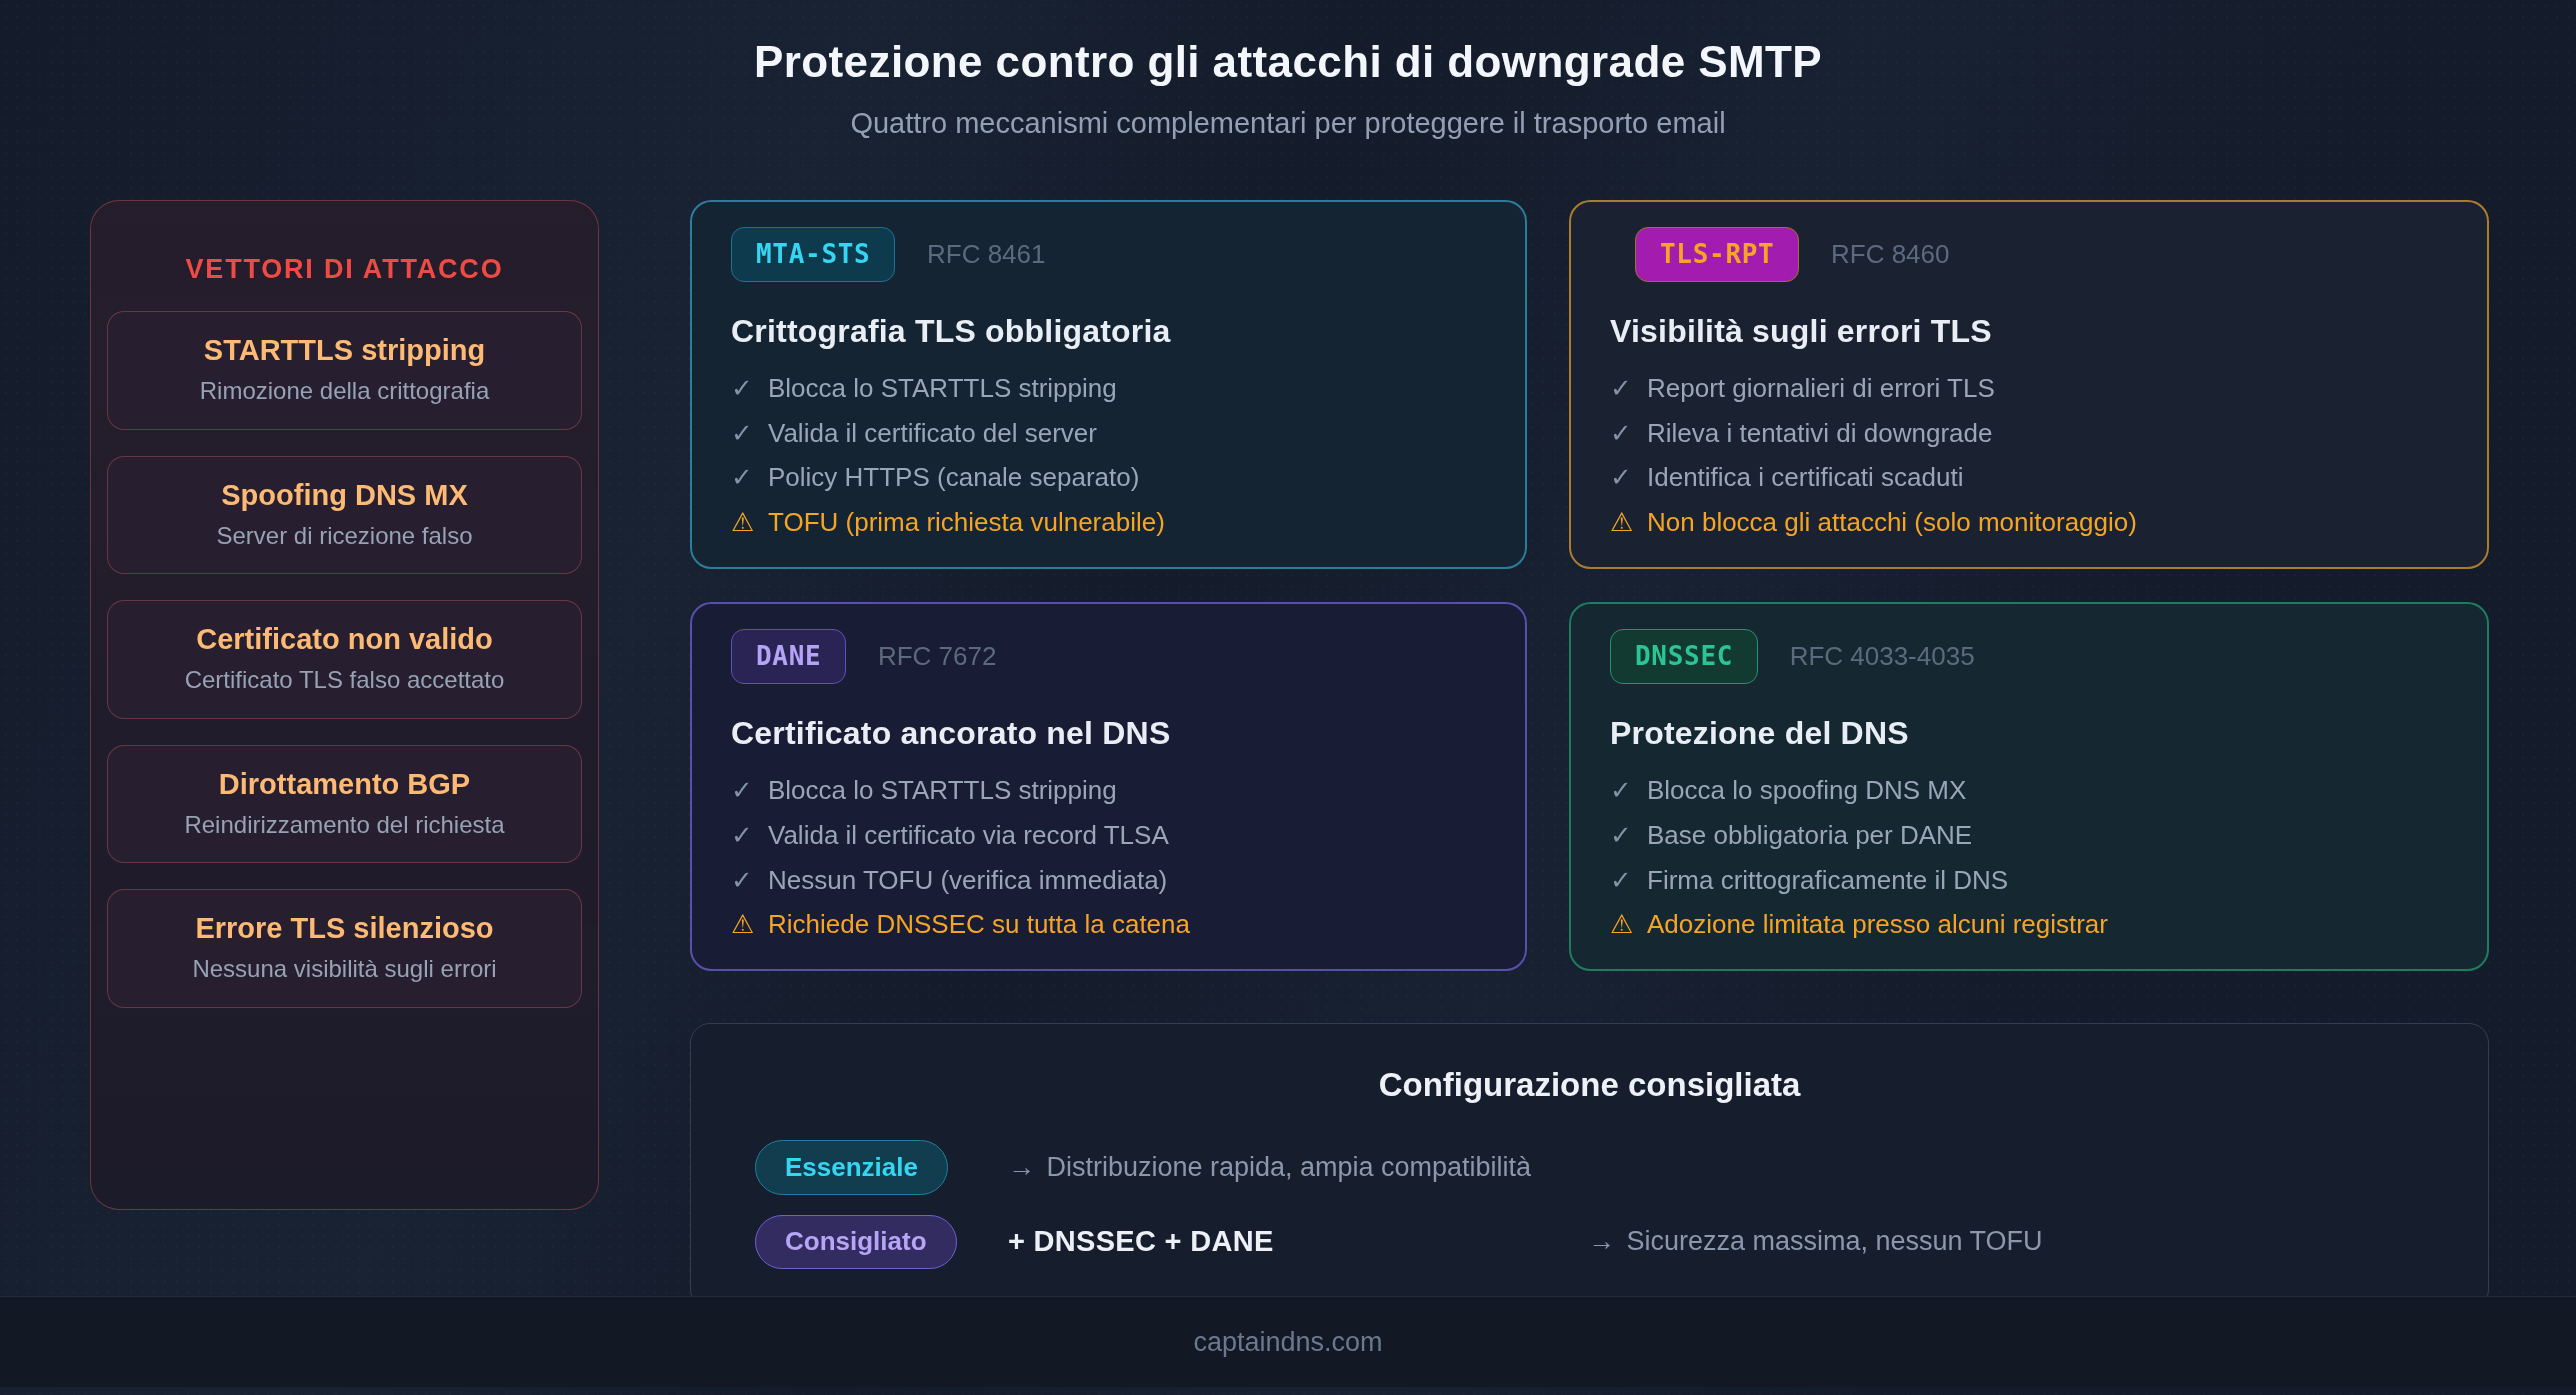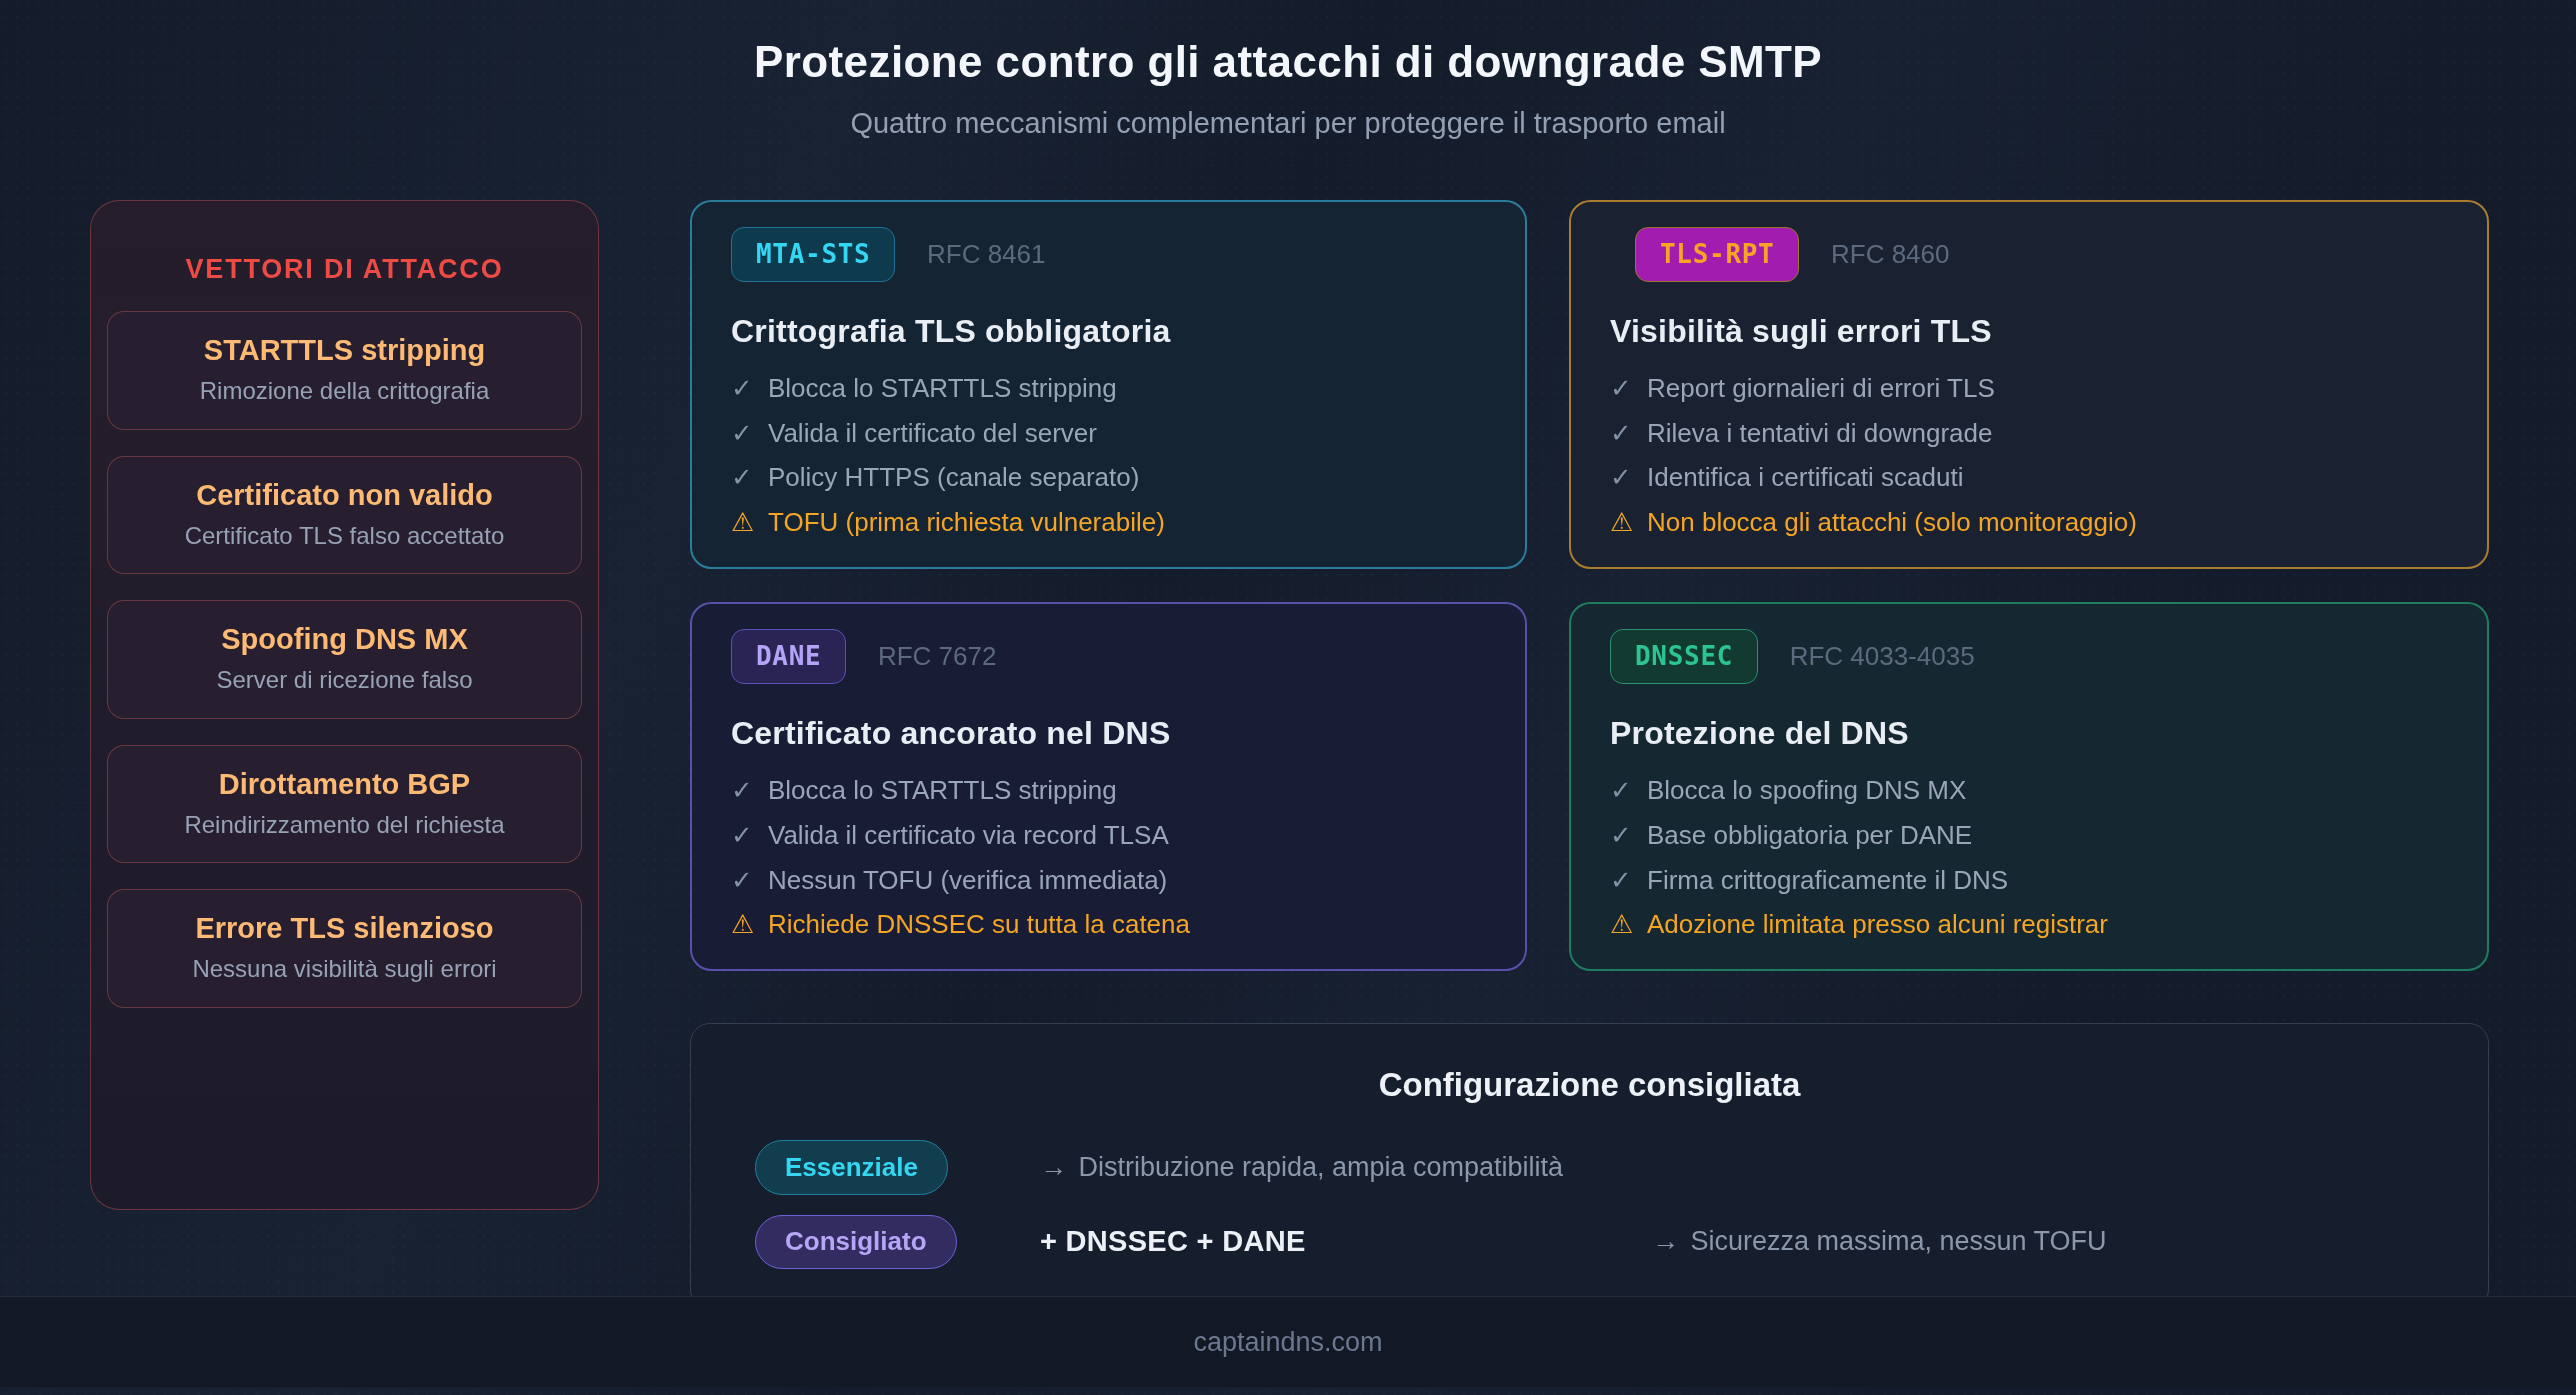--- a/index.html
+++ b/index.html
@@ -77,21 +77,21 @@
   .c-dane .pbadge{ background:#2a2454; border-color:#5c50bb; color:#b4a3f6; }
   .c-dnssec{ background:#152730; border-color:#1e7c5f; }
   .c-dnssec .pbadge{ background:#123a30; border-color:#27926d; color:#2bc492; }
 
   
   .config{
     margin-top:52px; min-height:284px; border-radius:20px;
     background:#161e2d; border:1.8px solid #343e50; padding-bottom:39px;
   }
   .ctitle{ text-align:center; margin-top:42px; font-size:33px; font-weight:700; color:#eef2f8; }
-  .crow{ display:flex; align-items:center; padding-left:64px; margin-top:20px;gap:32px; }
+  .crow{ display:flex; align-items:center; padding-left:64px; margin-top:20px; }
   .crow.first{ margin-top:36px; }
   .crow-badge{ width:253px; flex:none; }
   .cbadge{
     display:inline-block; font-size:26px; font-weight:700;
     padding:10.7px 29px; border-radius:715px; border:1.8px solid;
   }
   .cbadge.essential{ color:#35d6f2; background:#113d4e; border-color:#1f7f9f; }
   .cbadge.advised{ color:#b7a5f8; background:#332c60; border-color:#6e5fd6; }
   .ccombo{ width:580px; flex:none; font-size:29px; font-weight:600; color:#edf1f7; letter-spacing:0.3px; }
   .cbenefit{ font-size:27px; color:#8b97aa; display:flex; align-items:baseline; }
@@ -118,26 +118,26 @@
   <div class="layout">
 
     <aside class="sidebar">
       <div class="stitle">VETTORI DI ATTACCO</div>
 
       <div class="acard">
         <div class="aname">STARTTLS stripping</div>
         <div class="adesc">Rimozione della crittografia</div>
       </div>
       <div class="acard">
+        <div class="aname">Spoofing DNS MX</div>
+        <div class="adesc">Server di ricezione falso</div>
+      </div>
+      <div class="acard">
         <div class="aname">Certificato non valido</div>
         <div class="adesc">Certificato TLS falso accettato</div>
-      </div>
-      <div class="acard">
-        <div class="aname">Spoofing DNS MX</div>
-        <div class="adesc">Server di ricezione falso</div>
       </div>
       <div class="acard">
         <div class="aname">Dirottamento BGP</div>
         <div class="adesc">Reindirizzamento del richiesta</div>
       </div>
       <div class="acard">
         <div class="aname">Errore TLS silenzioso</div>
         <div class="adesc">Nessuna visibilità sugli errori</div>
       </div>
     </aside>

